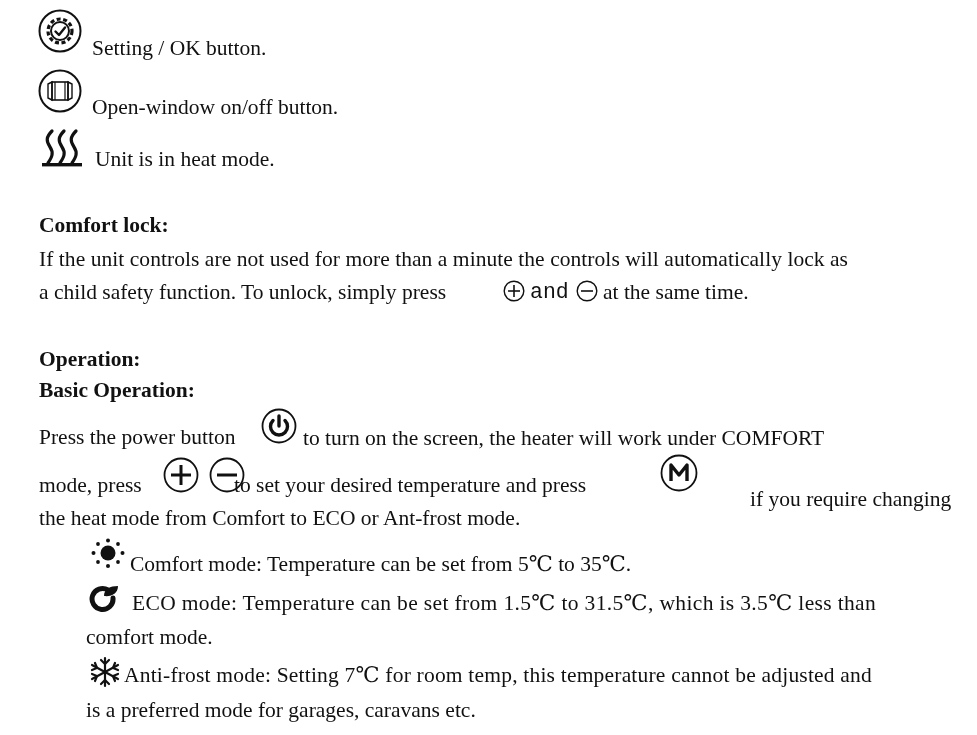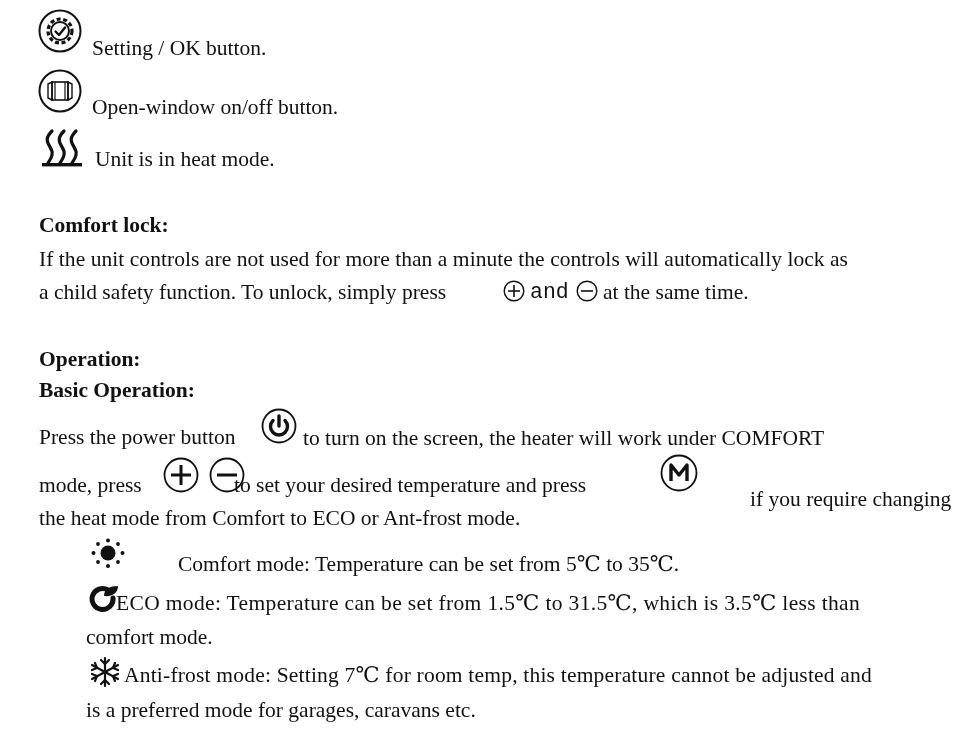--- a/index.html
+++ b/index.html
@@ -117,29 +117,29 @@
       <circle cx="19" cy="28" r="2"></circle>
       <circle cx="4.5" cy="15" r="2"></circle>
       <circle cx="33.5" cy="15" r="2"></circle>
       <circle cx="9" cy="6" r="1.9"></circle>
       <circle cx="29" cy="6" r="1.9"></circle>
       <circle cx="9" cy="24" r="1.9"></circle>
       <circle cx="29" cy="24" r="1.9"></circle>
     </g>
   </svg>
 </div>
-<div class="abs" style="left:130px;top:551px;margin-left:48px;">Comfort mode: Temperature can be set from 5℃ to 35℃.</div>
+<div class="abs" style="left:130px;top:551px;">Comfort mode: Temperature can be set from 5℃ to 35℃.</div>
 
 <div class="ico" style="left:88px;top:584px;">
   <svg width="32" height="28" viewBox="0 0 32 28">
     <path d="M20 6 A10.5 10.5 0 1 0 25 14" fill="none" stroke="#111" stroke-width="5" stroke-linecap="round"></path>
     <path d="M16 12 C16 5, 22 2, 30 2 C30 9, 24 13, 16 12 Z" fill="#111"></path>
   </svg>
 </div>
-<div class="abs" style="left:116px;top:590px;letter-spacing:0.35px;text-align:center;">ECO mode: Temperature can be set from 1.5℃ to 31.5℃, which is 3.5℃ less than</div>
+<div class="abs" style="left:132px;top:590px;letter-spacing:0.35px;text-align:center;">ECO mode: Temperature can be set from 1.5℃ to 31.5℃, which is 3.5℃ less than</div>
 <div class="abs" style="left:86px;top:625px;">comfort mode.</div>
 
 <div class="ico" style="left:88px;top:656px;">
   <svg width="34" height="32" viewBox="0 0 34 32">
     <g stroke="#111" stroke-width="2.2" stroke-linecap="round" fill="none">
       <line x1="17" y1="2" x2="17" y2="30"></line>
       <line x1="4" y1="9" x2="30" y2="23"></line>
       <line x1="4" y1="23" x2="30" y2="9"></line>
       <path d="M13 4 L17 8 L21 4"></path>
       <path d="M13 28 L17 24 L21 28"></path>

